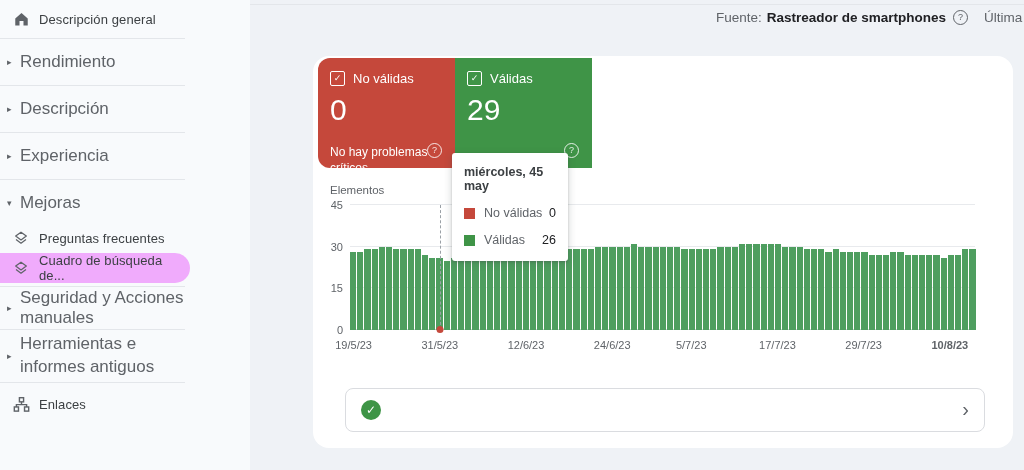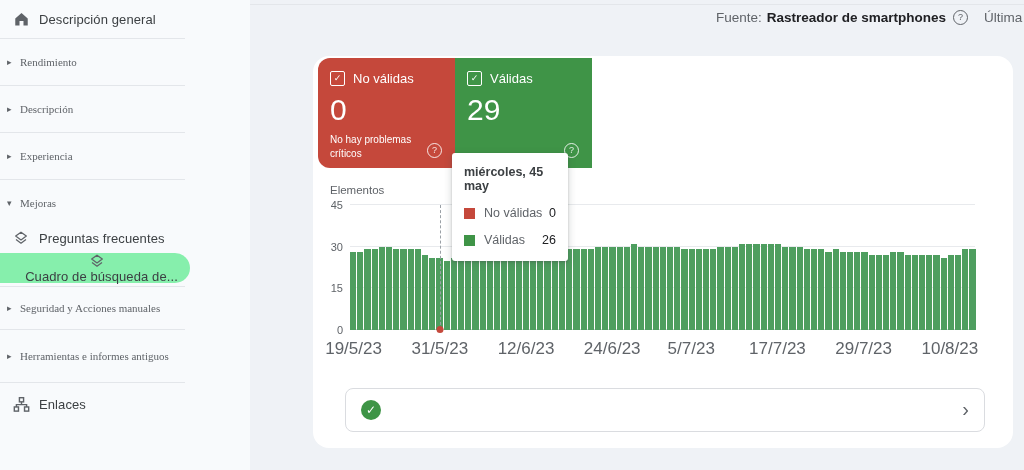--- a/index.html
+++ b/index.html
@@ -33,23 +33,23 @@
   .nav-item .lbl,.nav-sub .lbl{font-size:13px;color:#3c4043;font-weight:500;letter-spacing:.1px;}
   .ico{width:26px;display:inline-flex;align-items:center;flex:0 0 auto;}
   .nav-divider{height:1px;width:185px;background:#e3e6ea;margin:3px 0;}
   .nav-section{height:40px;padding-left:7px;}
   .nav-section.tight{height:36px;}
   .nav-section.wrap{height:46px;}
   .nav-section .arrow{
     width:13px;font-size:9px;color:#5f6368;flex:0 0 auto;
     font-family:"DejaVu Sans",sans-serif;
   }
-  .nav-section .slbl{font-size:11px;color:#5f6368;font-family:Liberation Serif, serif;}
+  .nav-section .slbl{font-size:17px;color:#5f6368;}
   .nav-section.wrap .slbl{width:160px;line-height:1.35;}
-  .nav-sub.selected{background:#86efac;border-radius:0 16px 16px 0;width:190px;box-sizing:border-box;flex-direction:column;}
+  .nav-sub.selected{background:#f0abfc;border-radius:0 16px 16px 0;width:190px;box-sizing:border-box;}
   .nav-item.gap-top{margin-top:5px;}
   
   .panel{
     position:absolute;left:313px;top:56px;width:700px;height:392px;
     background:#ffffff;border-radius:16px;
   }
   
   .cards{position:absolute;left:5px;top:2px;display:flex;z-index:1;}
   .card{
     position:relative;width:137px;height:110px;color:#fff;
@@ -57,41 +57,41 @@
   }
   .card.no-validas{border-radius:12px 0 0 12px;}
   .card .hd{display:flex;align-items:center;gap:8px;font-size:13px;}
   .cb{
     width:13px;height:13px;border:1.6px solid #fff;border-radius:2px;
     display:inline-flex;align-items:center;justify-content:center;
     font-size:9px;line-height:1;color:#fff;flex:0 0 auto;
     font-family:"DejaVu Sans",sans-serif;
   }
   .card .num{font-size:30px;font-weight:400;margin-top:7px;}
-  .card .sub{font-size:10px;line-height:1.35;margin-top:6px;width:104px;}
+  .card .sub{font-size:12px;line-height:1.35;margin-top:17px;width:104px;}
   .card .help{position:absolute;right:13px;bottom:10px;color:rgba(255,255,255,.85);cursor:pointer;}
   
   .chart-label{position:absolute;left:17px;top:128px;font-size:11.5px;color:#5f6368;}
   .plot{position:absolute;left:37px;top:149px;width:625px;height:125px;}
   .grid{position:absolute;left:0;right:0;height:1px;background:#e8eaed;}
   .grid.baseline{background:#c7ccd1;}
   .ylab{
     position:absolute;right:100%;padding-right:7px;font-size:11px;color:#5f6368;
     transform:translateY(50%);
   }
   .bars{position:absolute;left:0;right:0;top:0;bottom:0;display:flex;align-items:flex-end;gap:1px;z-index:2;}
   .bar{flex:1 1 auto;background:#4e9e5f;}
   .hoverline{position:absolute;top:0;bottom:0;width:0;border-left:1px dashed #9aa0a6;z-index:3;}
   .hoverdot{
     position:absolute;width:7px;height:7px;border-radius:50%;background:#c23b2e;
     bottom:-3px;transform:translateX(-50%);z-index:4;
   }
   .xlab{
     position:absolute;top:calc(100% + 9px);transform:translateX(-50%);
-    font-size:17px;color:#5f6368;white-space:nowrap;
+    font-size:11px;color:#5f6368;white-space:nowrap;
   }
   
   .tooltip{
     position:absolute;left:139px;top:97px;width:116px;box-sizing:border-box;
     background:#fff;border-radius:3px;padding:12px 12px 14px;z-index:10;
     box-shadow:0 1px 2px rgba(60,64,67,.3),0 2px 6px 2px rgba(60,64,67,.15);
   }
   .tooltip .date{font-size:12.5px;font-weight:700;color:#3c4043;}
   .tt-row{display:flex;align-items:center;margin-top:13px;font-size:12.5px;color:#5f6368;}
   .sw{width:11px;height:11px;margin-right:9px;flex:0 0 auto;}
@@ -315,21 +315,21 @@
       </div>
       <div class="hoverline" style="left: 14.3678%;"></div>
       <div class="hoverdot" style="left: 14.3678%; background: rgb(197, 72, 59);"></div>
       <div class="xlab" style="left: 0.574713%;">19/5/23</div>
       <div class="xlab" style="left: 14.3678%;">31/5/23</div>
       <div class="xlab" style="left: 28.1609%;">12/6/23</div>
       <div class="xlab" style="left: 41.954%;">24/6/23</div>
       <div class="xlab" style="left: 54.5977%;">5/7/23</div>
       <div class="xlab" style="left: 68.3908%;">17/7/23</div>
       <div class="xlab" style="left: 82.1839%;">29/7/23</div>
-      <div class="xlab" style="left: 95.977%;">10/8/23</div>
+      <div class="xlab" style="left: 95.977%; font-weight: bold;">10/8/23</div>
     </div>
 
   <div class="tooltip">
     <div class="date">miércoles, 45 may</div>
     <div id="tt-rows">
         <div class="tt-row">
           <span class="sw" style="background: rgb(197, 72, 59);"></span>
           <span>No válidas</span>
           <span class="val">0</span>
         </div>

